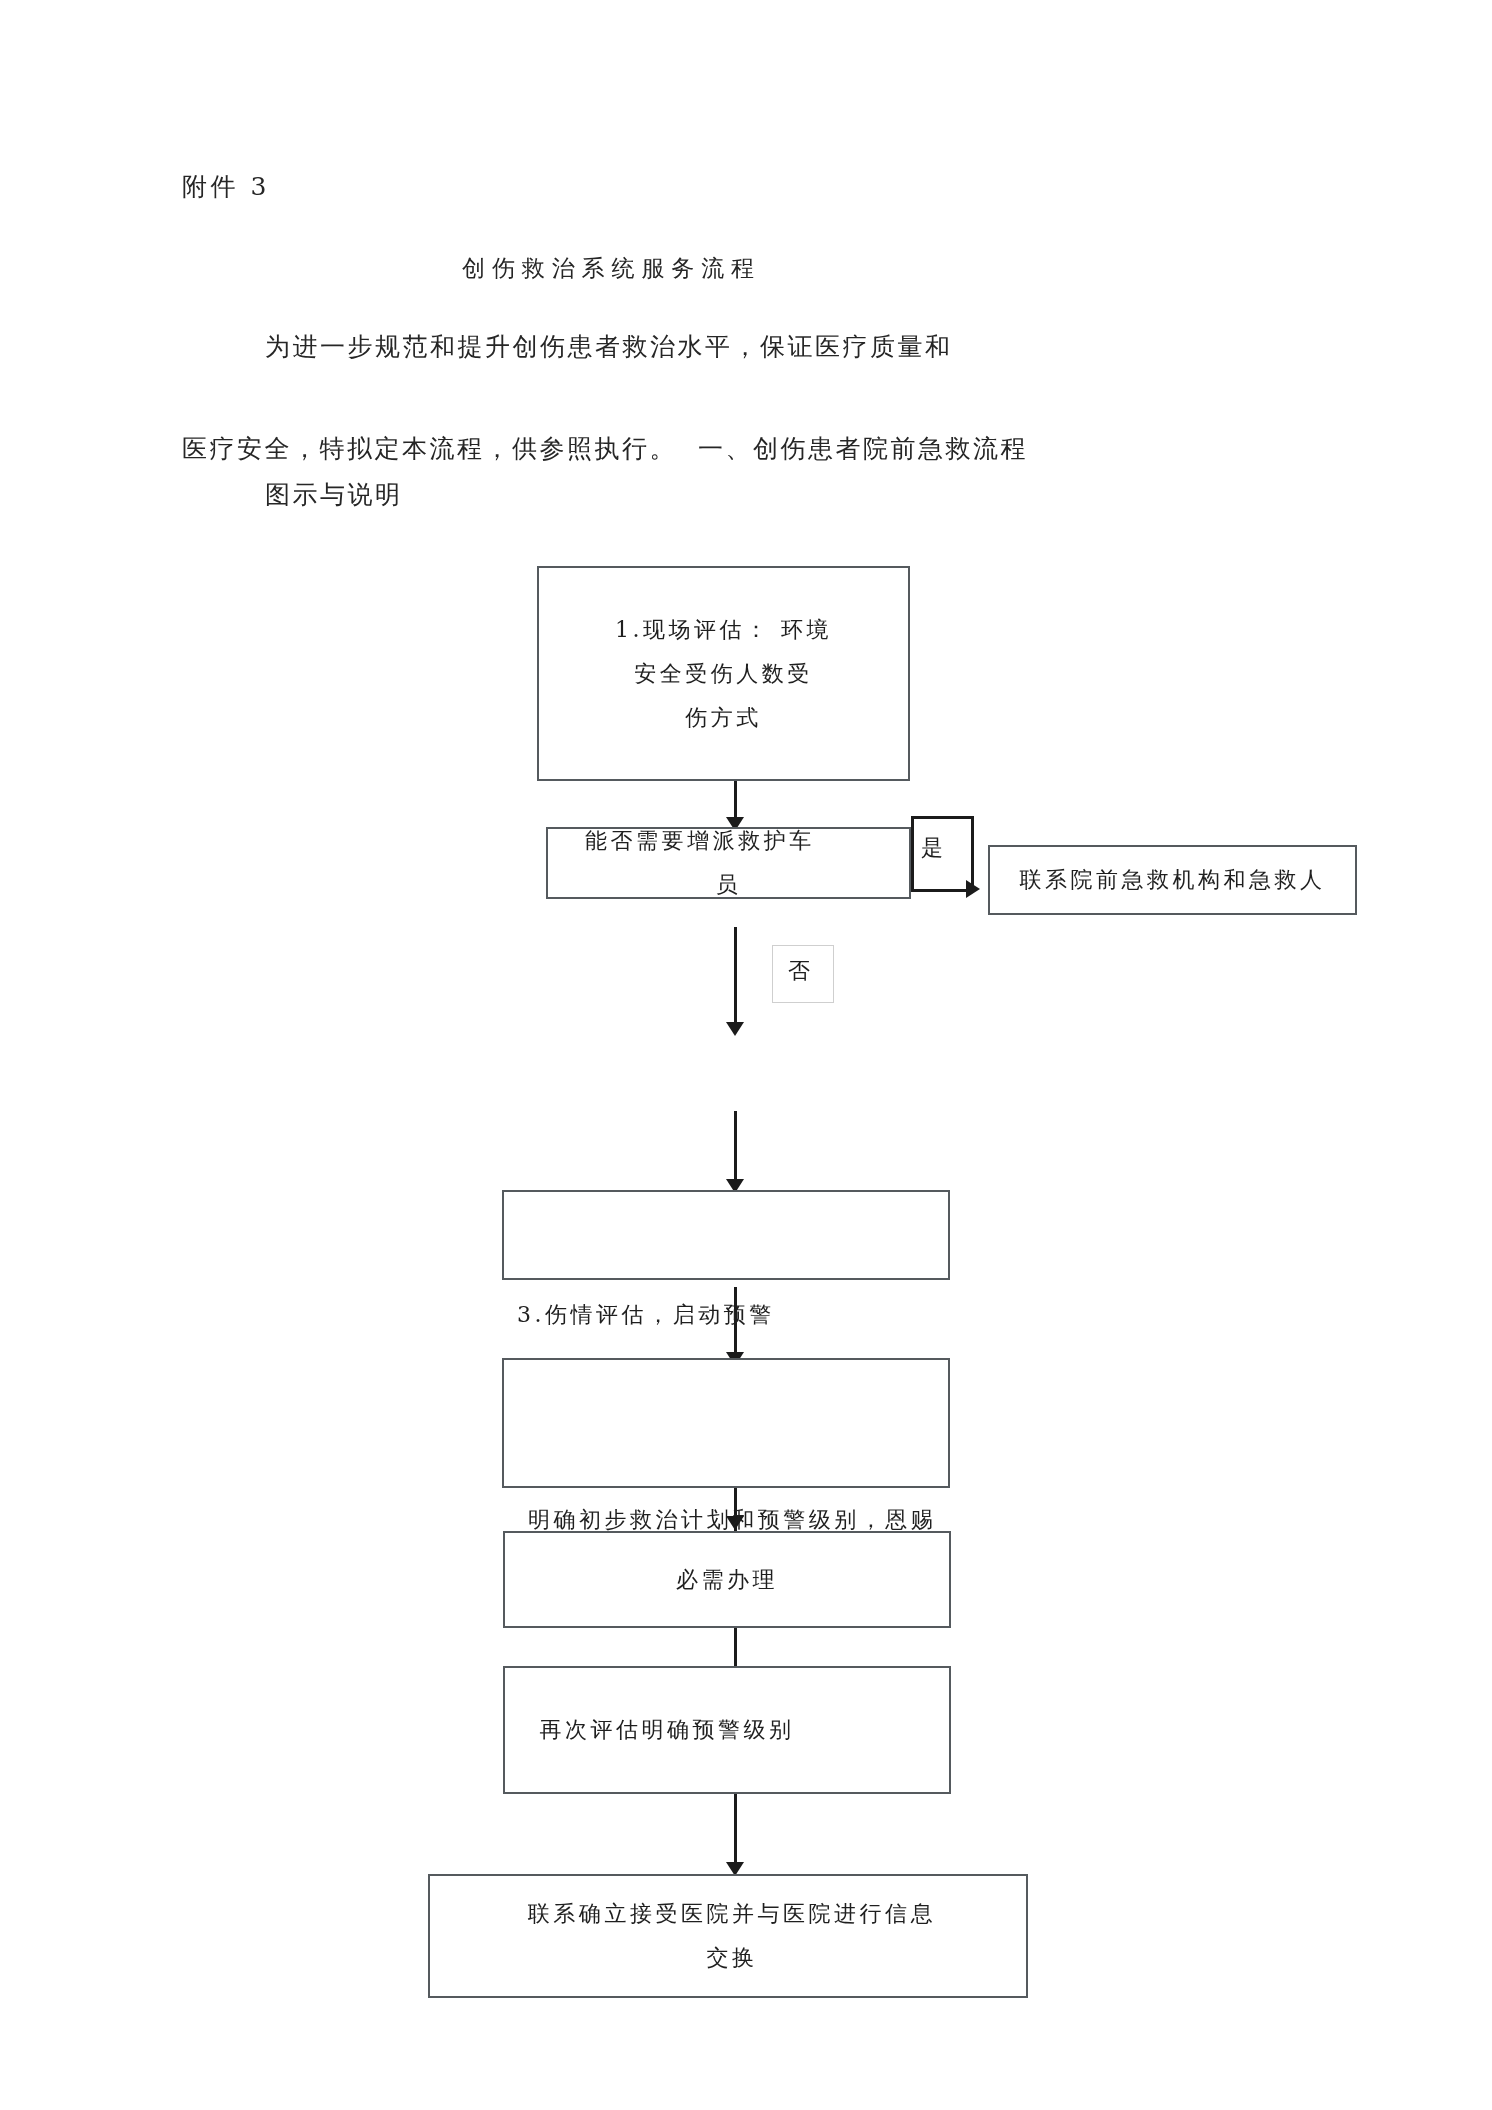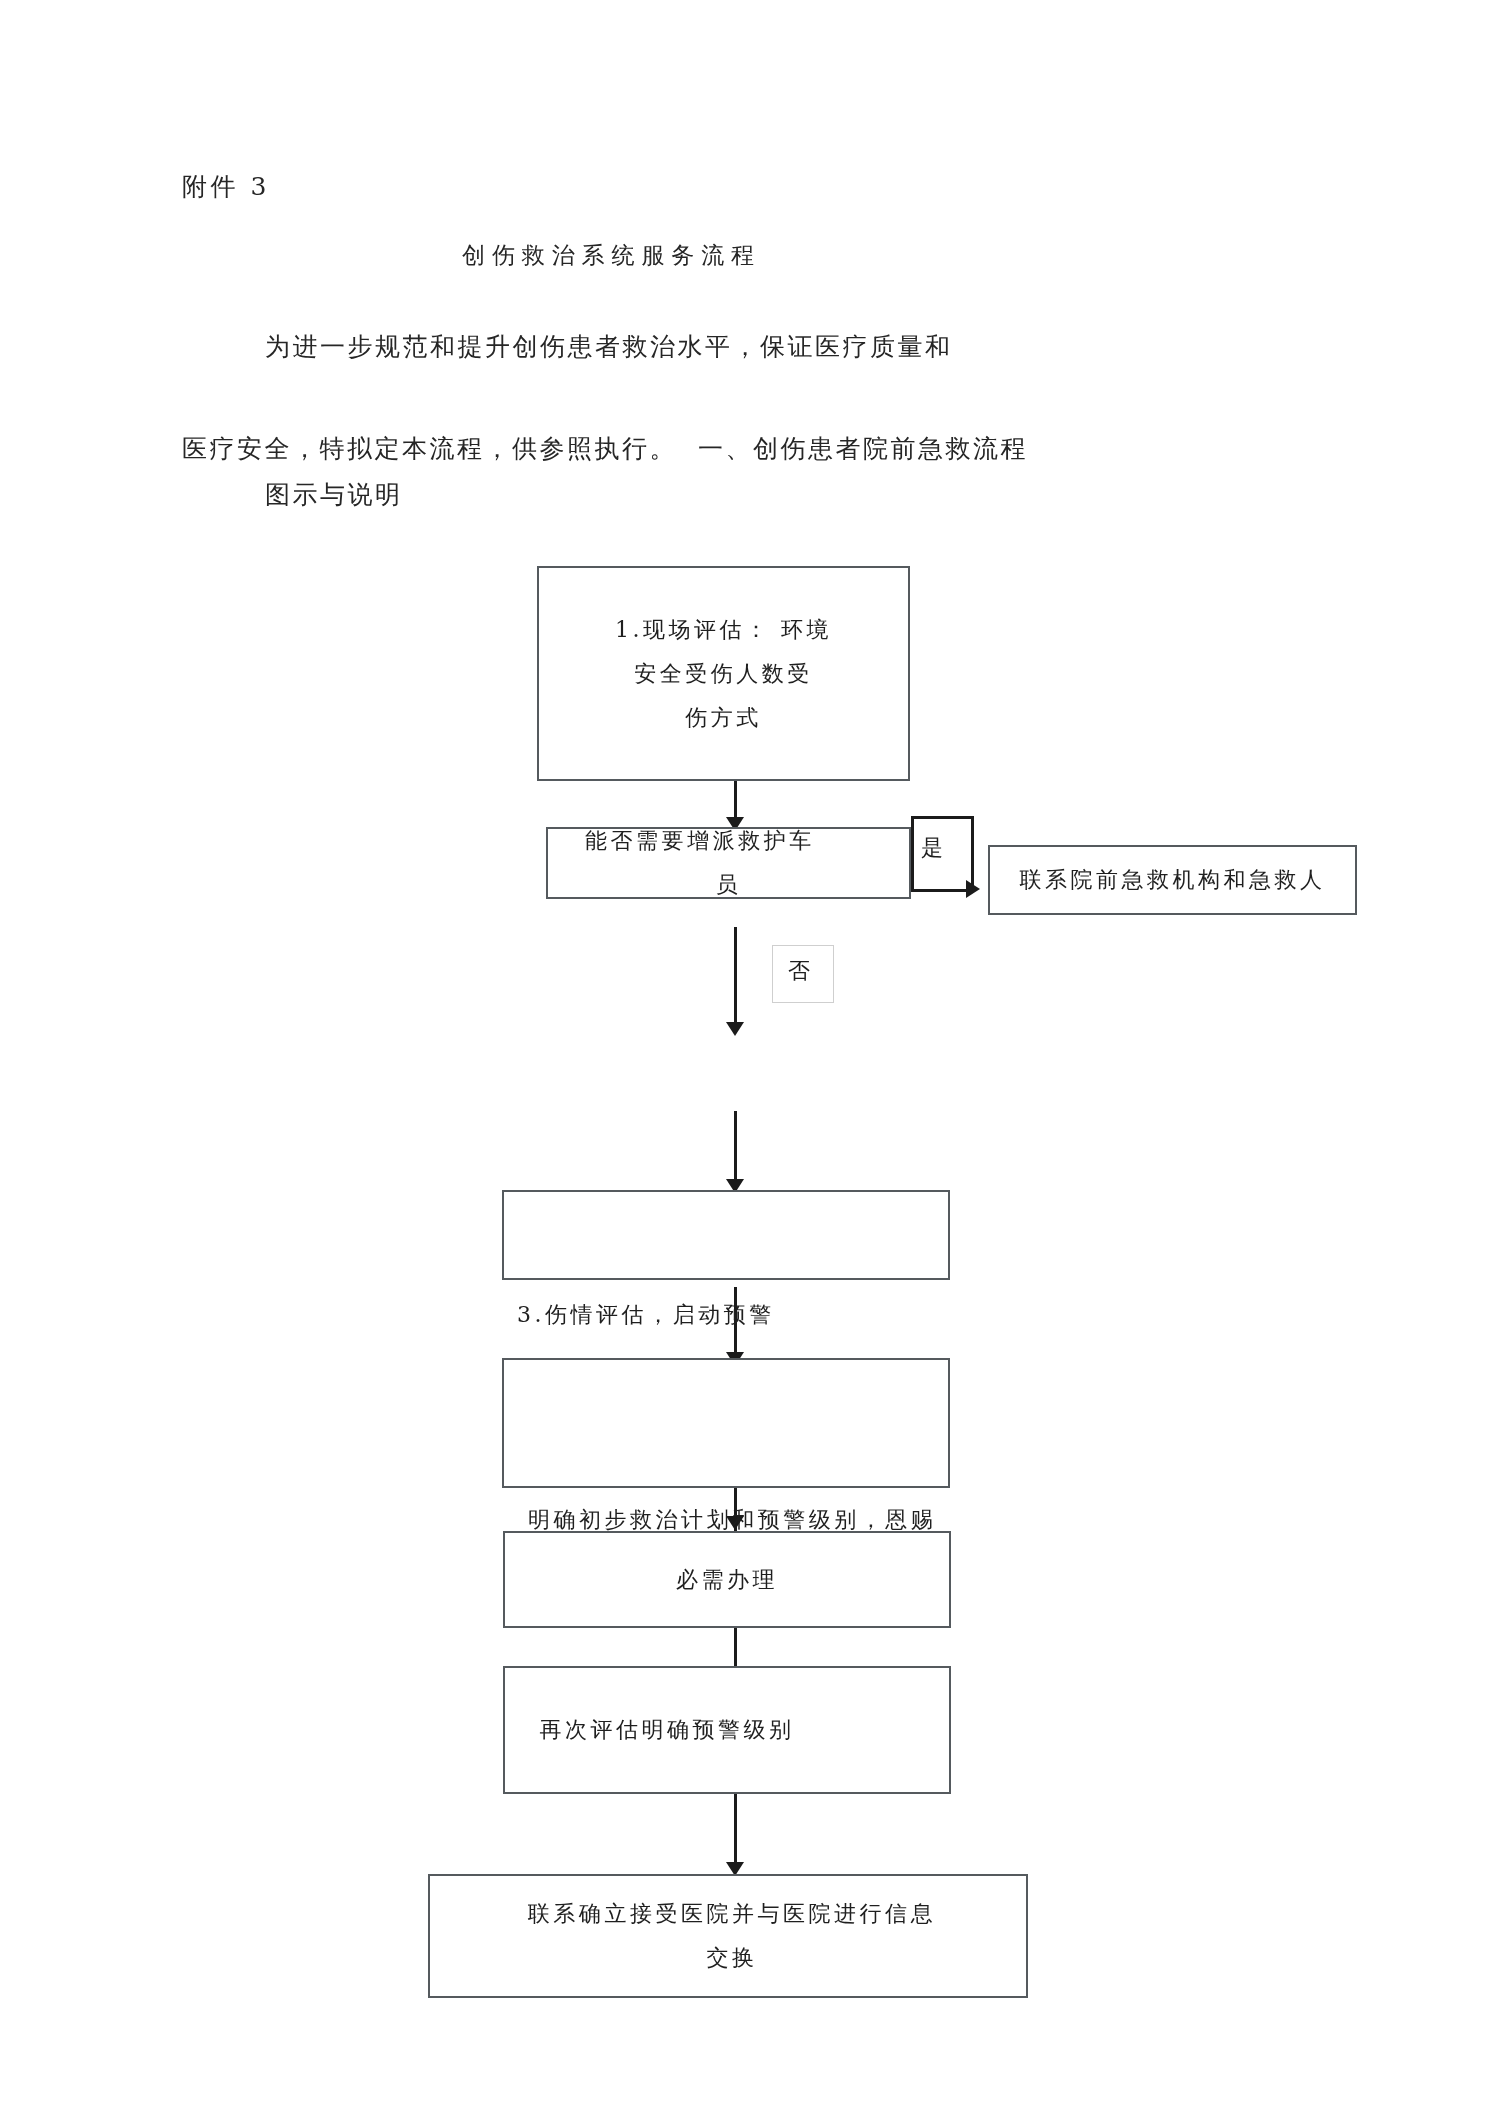--- a/index.html
+++ b/index.html
@@ -26,21 +26,21 @@
     letter-spacing: 0.14em;
     color: #262626;
   }
   .attachment-label {
     left: 182px;
     top: 170px;
     font-size: 25px;
   }
   .doc-title {
     left: 462px;
-    top: 240px;
+    top: 253px;
     font-size: 23px;
     letter-spacing: 0.30em;
     font-family: Liberation Serif, serif;
   }
   .para-line-1 {
     left: 265px;
     top: 330px;
     font-size: 25px;
     letter-spacing: 0.10em;
   }

